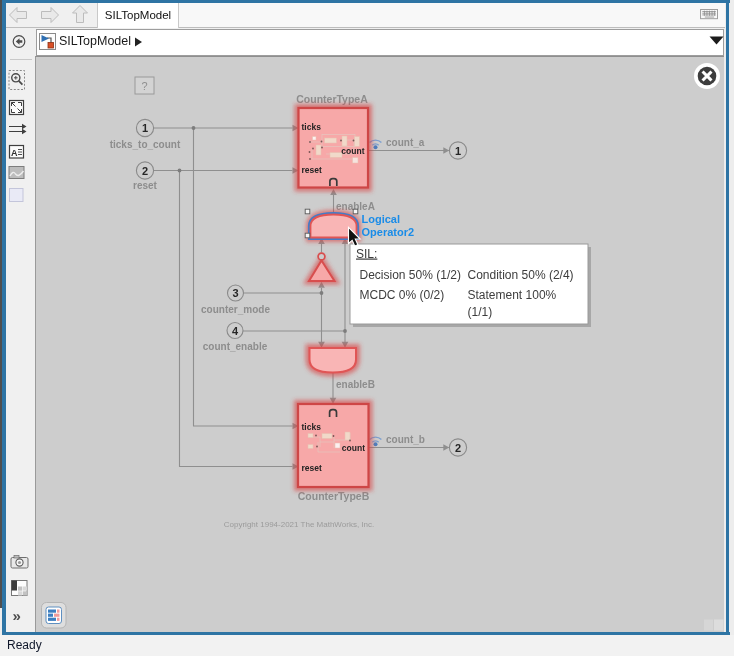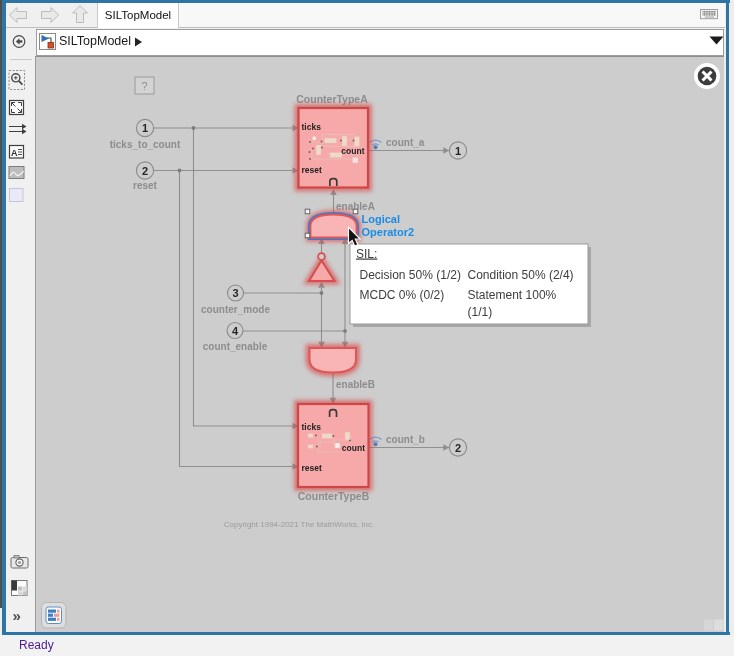--- a/index.html
+++ b/index.html
@@ -310,15 +310,15 @@
       <rect x="54" y="613.6" width="5.5" height="3.2" fill="#f09b9b"></rect>
       <rect x="48" y="617.7" width="8" height="3.2" fill="#3d7fc1"></rect>
       <rect x="57" y="617.7" width="2.5" height="3.2" fill="#f09b9b"></rect>
     </g>
 
     <rect x="704" y="619.5" width="9" height="11" fill="#d6d6d6"></rect>
     <rect x="714" y="619.5" width="9.5" height="11" fill="#dddddd"></rect>
   </svg>
 
   <div class="abs" style="left:0;top:635px;width:734px;height:21px;background:#f2f2f2;"></div>
-  <div class="abs" style="left:19px;top:638px;font-size:12px;color:#4c1d95;">Ready</div>
+  <div class="abs" style="left:7px;top:638px;font-size:12px;color:#0f172a;">Ready</div>
   <div class="abs" style="left:644px;top:658px;font-size:12px;color:#222;">75%</div>
 </div>
 
 </body></html>

